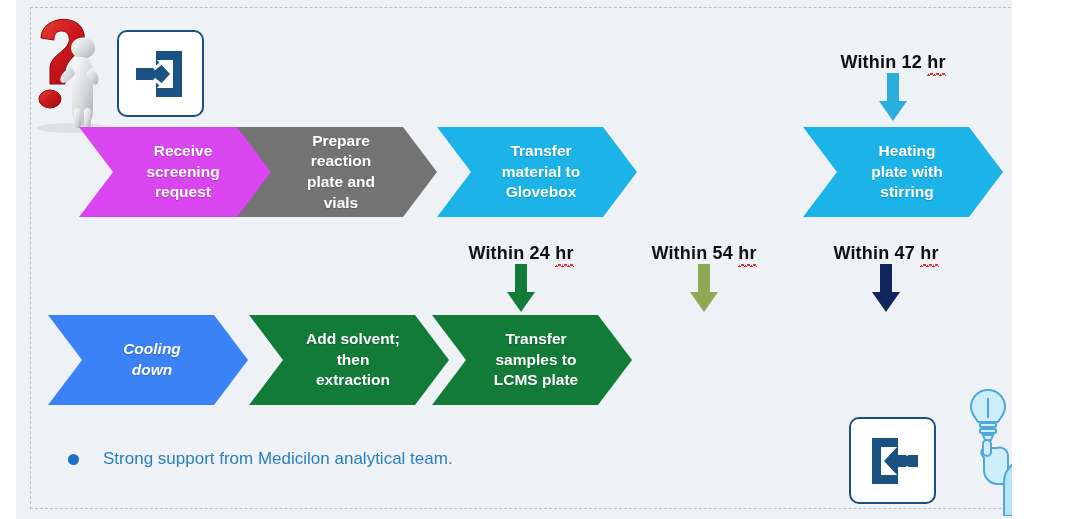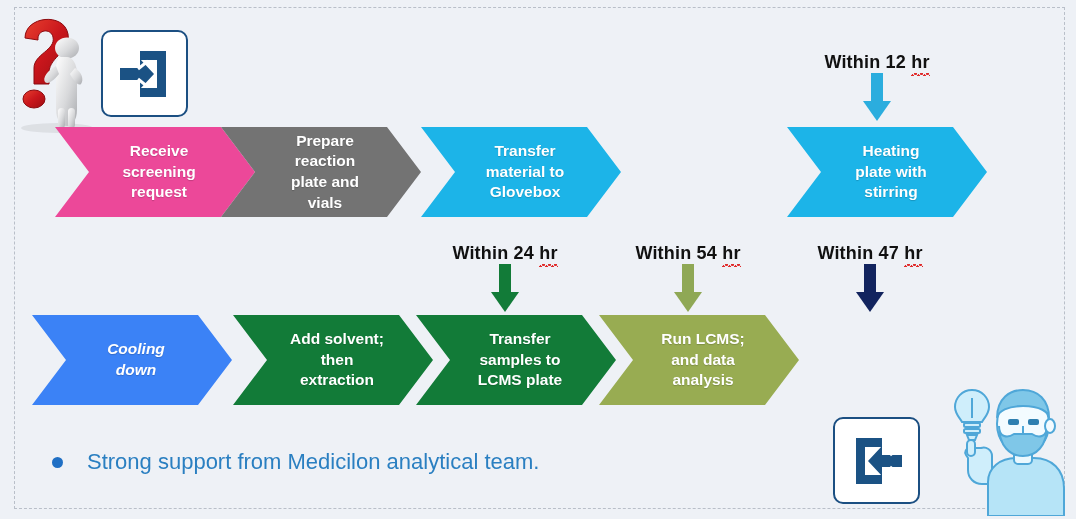--- a/index.html
+++ b/index.html
@@ -3,25 +3,26 @@
 <meta charset="utf-8">
 <title>Screening Workflow</title>
 <style>
   html, body {
     margin: 0;
     padding: 0;
     background: #ffffff;
   }
   #canvas {
     position: relative;
-    width: 1076px;
+    width: 996px;
     height: 519px;
     background: #eef1f6;
     overflow: hidden;
     font-family: "Liberation Sans", sans-serif;
+    margin-left: 16px;
   }
   #dashed-frame {
     position: absolute;
     left: 14px;
     top: 7px;
     width: 1051px;
     height: 502px;
     border: 1px dashed #b9bfc9;
     box-sizing: border-box;
     pointer-events: none;
@@ -136,21 +137,21 @@
     gap: 24px;
   }
   #bullet-dot {
     width: 11px;
     height: 11px;
     border-radius: 50%;
     background: #1f6fc4;
     flex: 0 0 auto;
   }
   #bullet-text {
-    font-size: 22px;
+    font-size: 17px;
     color: #2a7fc1;
     white-space: nowrap;
     text-align: right;
   }
 
   
   #qmark-figure { position: absolute; left: 12px; top: 8px; width: 86px; height: 125px; }
   #idea-man     { position: absolute; left: 950px; top: 384px; width: 126px; height: 132px; }
 </style>
 </head>
@@ -206,21 +207,21 @@
       <span>Within 12 </span><span class="hr-word">hr</span>
     </div>
     <div class="down-arrow">
       <div class="shaft" style="background:#2badde;"></div>
       <div class="head" style="background:#2badde;"></div>
     </div>
   </div>
 
   <div class="chev-row" id="row-blue">
 
-    <div class="chev" style="left:55px; width:200px; background:#ec4899;">
+    <div class="chev" style="left:63px; width:200px; background:#d946ef;">
       <span class="chev-label">Receive
 screening
 request</span>
     </div>
 
     <div class="chev" style="left:221px; width:200px; background:#737373;">
       <span class="chev-label">Prepare
 reaction
 plate and
 vials</span>
@@ -282,25 +283,20 @@
 then
 extraction</span>
     </div>
 
     <div class="chev" style="left:416px; width:200px; background:#127b38;">
       <span class="chev-label">Transfer
 samples to
 LCMS plate</span>
     </div>
 
-    <div class="chev" style="left:599px; width:200px; background:#98ac52;">
-      <span class="chev-label">Run LCMS;
-and data
-analysis</span>
-    </div>
 
   </div>
 
   <div class="icon-box" id="icon-export" style="left:833px; top:417px; width:87px; height:87px;">
     <svg width="62" height="62" viewBox="0 0 62 62" aria-hidden="true">
 
       <path d="M36 8 L10 8 L10 54 L36 54 L36 45 L19 45 L19 17 L36 17 Z" fill="#1b5284"></path>
 
       <path d="M56 31 L56 25 L36 25 L36 16 L22 31 L36 46 L36 37 L56 37 Z" fill="#1b5284"></path>
       <path d="M44 25 L54 17" stroke="#ffffff" stroke-width="3"></path>

